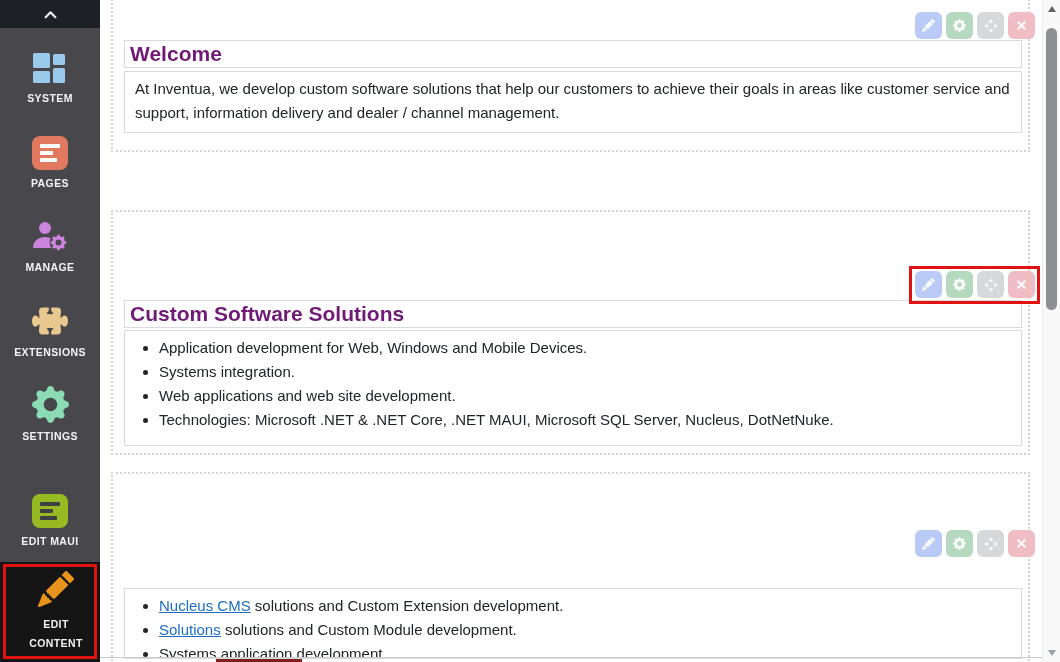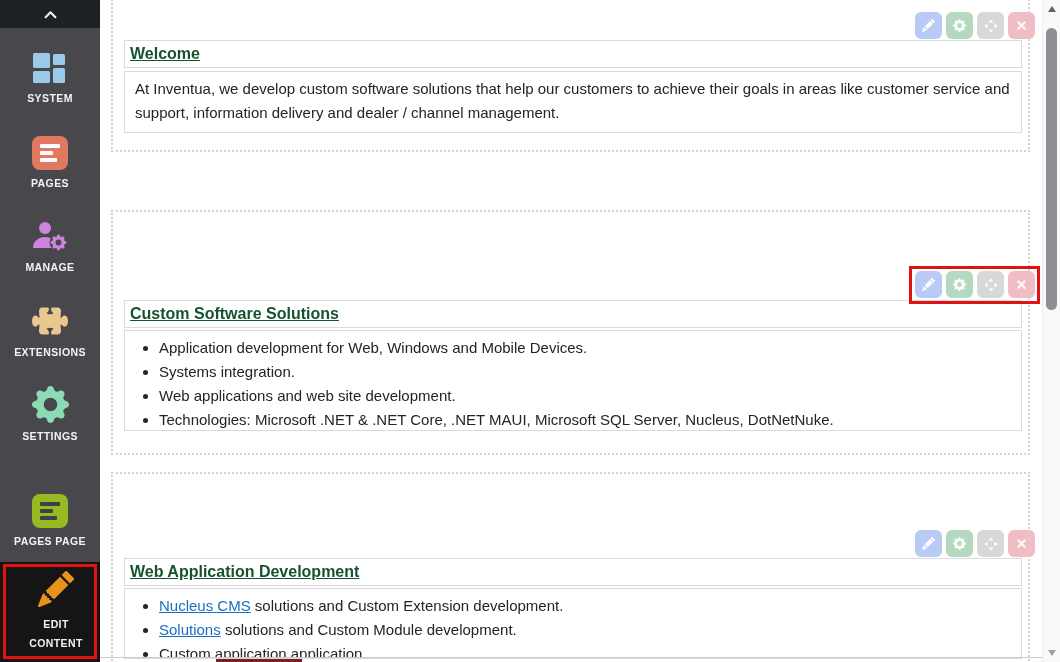--- a/index.html
+++ b/index.html
@@ -48,26 +48,26 @@
   .toolbar { position:absolute; left:915px; display:flex; gap:4px; }
   .t1 { top:12px; } .t2 { top:271px; } .t3 { top:530px; }
   .tb { width:27px; height:27px; border:none; border-radius:6px; padding:0; display:flex; align-items:center; justify-content:center; cursor:pointer; }
   .tb svg { opacity:.95; }
   .tb-edit     { background:#b9caf6; }
   .tb-settings { background:#b4d9bf; }
   .tb-move     { background:#d6d8da; }
   .tb-delete   { background:#f1bdc4; }
 
   .hbox { position:absolute; left:124px; width:898px; height:28px; border:1px solid #d8dadd; background:#fff; display:flex; align-items:center; padding-left:5px; }
-  .hbox span { font-size:16px; font-weight:700; color:#14532d;text-decoration:underline; }
+  .hbox span { font-size:21px; font-weight:700; color:#701a75; }
   .h1 { top:40px; } .h2 { top:300px; } .h3 { top:558px; }
 
   .cbox { position:absolute; left:124px; width:898px; border:1px solid #d8dadd; background:#fff; font-size:15px; color:#212529; overflow:hidden; }
   .c1 { top:71px;  height:62px; }
-  .c2 { top:330px; height:101px; }
+  .c2 { top:330px; height:116px; }
   .c3 { top:588px; height:71px; }
   .cbox p  { margin:0; padding:5px 10px; line-height:24px; }
   .cbox ul { margin:5px 0 0; padding-left:34px; line-height:24px; }
   .cbox a  { color:#1b6ec2; cursor:pointer; }
 
   
   .annotation { position:absolute; border:3px solid #e01212; pointer-events:none; }
   .ann-toolbar { left:909px; top:266px; width:131px; height:38px; }
   .ann-sidebar { left:3px; top:564px; width:94px; height:95px; }
 
@@ -141,21 +141,21 @@
       </div>
 
       <div class="nav-spacer"></div>
 
       <div class="nav-item">
         <div class="pages-ico green">
           <i class="bar1"></i>
             <i class="bar2"></i>
             <i class="bar3"></i>
         </div>
-        <span class="nav-label">PAGES PAGE</span>
+        <span class="nav-label">EDIT MAUI</span>
       </div>
 
       <div class="nav-item edit-content">
         <svg width="36" height="36" viewBox="0 0 16 16">
           <path fill="#e8941c" d="M12.854.146a.5.5 0 0 0-.707 0L10.5 1.793 14.207 5.5l1.647-1.646a.5.5 0 0 0 0-.708l-3-3zm.646 6.061L9.793 2.5 3.293 9H3.5a.5.5 0 0 1 .5.5v.5h.5a.5.5 0 0 1 .5.5v.5h.5a.5.5 0 0 1 .5.5v.5h.5a.5.5 0 0 1 .5.5v.207l6.5-6.5zm-7.468 7.468A.5.5 0 0 1 6 13.5V13h-.5a.5.5 0 0 1-.5-.5V12h-.5a.5.5 0 0 1-.5-.5V11h-.5a.5.5 0 0 1-.5-.5V10h-.5a.499.499 0 0 1-.175-.032l-.179.178a.5.5 0 0 0-.11.168l-2 5a.5.5 0 0 0 .65.65l5-2a.5.5 0 0 0 .168-.11l.178-.178z"></path>
         </svg>
         <span class="nav-label">EDIT CONTENT</span>
       </div>
 
     </nav>
@@ -248,42 +248,39 @@
         </svg>
     </button>
   </div>
 
   <div class="hbox h1">
     <span>Welcome</span>
   </div>
   <div class="hbox h2">
     <span>Custom Software Solutions</span>
   </div>
-  <div class="hbox h3">
-    <span>Web Application Development</span>
-  </div>
 
   <div class="cbox c1">
     <p>At Inventua, we develop custom software solutions that help our customers to achieve their goals in areas like customer service and support, information delivery and dealer / channel management.</p>
   </div>
 
   <div class="cbox c2">
     <ul>
       <li>Application development for Web, Windows and Mobile Devices.</li>
       <li>Systems integration.</li>
       <li>Web applications and web site development.</li>
       <li>Technologies: Microsoft .NET &amp; .NET Core, .NET MAUI, Microsoft SQL Server, Nucleus, DotNetNuke.</li>
     </ul>
   </div>
 
   <div class="cbox c3">
     <ul>
       <li><a href="#">Nucleus CMS</a><span> solutions and Custom Extension development.</span></li>
       <li><a href="#">Solutions</a><span> solutions and Custom Module development.</span></li>
-      <li><span>Custom application application.</span></li>
+      <li><span>Systems application development.</span></li>
     </ul>
   </div>
 
   <div class="annotation ann-toolbar"></div>
   <div class="annotation ann-sidebar"></div>
 
   <div class="bottom-line"></div>
   <div class="red-fragment"></div>
 
   <div class="vscroll">

